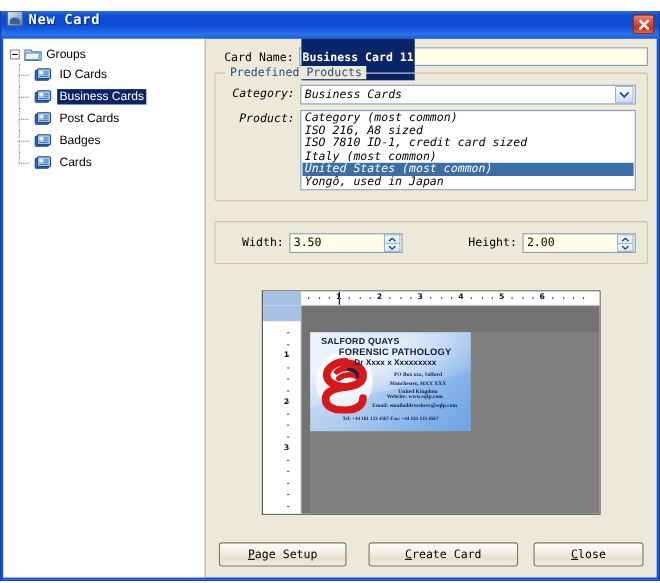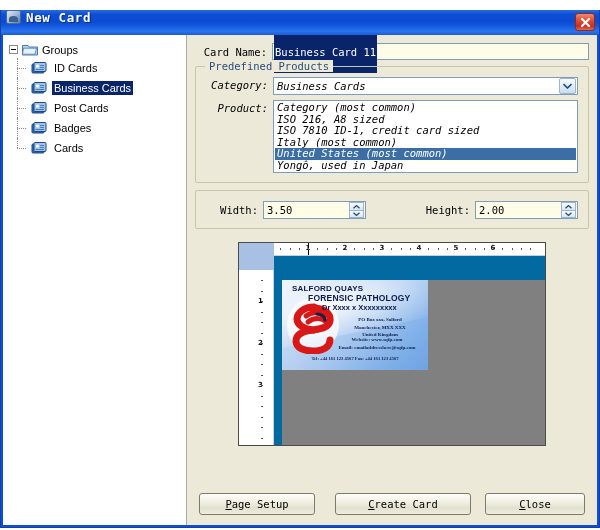--- a/index.html
+++ b/index.html
@@ -189,27 +189,28 @@
     font-size: 10.5px;
     padding: 0 1px;
     display: flex; align-items: center;
     min-width: 0;
   }
   #cardname-value {
     background: #0a246a;
     color: #ffffff;
     padding: 15px 1px;
     white-space: nowrap;
+    font-weight: bold;
   }
 
   
   .groupbox {
     border: 1px solid #c8c4ad;
     border-radius: 2px;
-    margin-bottom: 7px;
+    margin-bottom: 18px;
     padding: 10px 10px 9px 10px;
     position: relative;
     background: transparent;
   }
   .groupbox > .gb-title {
     position: absolute;
     top: -7px; left: 9px;
     background: #ece9d8;
     padding: 0 4px;
     font-family: "DejaVu Sans Mono", monospace;
@@ -384,21 +385,21 @@
     position: absolute;
     left: 19px;
     font-family: "DejaVu Sans", sans-serif;
     font-size: 7px;
     font-weight: bold;
     color: #111;
     transform: translateY(-50%);
   }
   #page-area {
     flex: 1 1 auto;
-    background: #0369a1;
+    background: #737373;
     position: relative;
     min-width: 0;
     overflow: hidden;
   }
   #page-gray {
     position: absolute;
     left: 8px; top: 24px; right: 0; bottom: 0;
     background: #808080;
   }
   #card {

